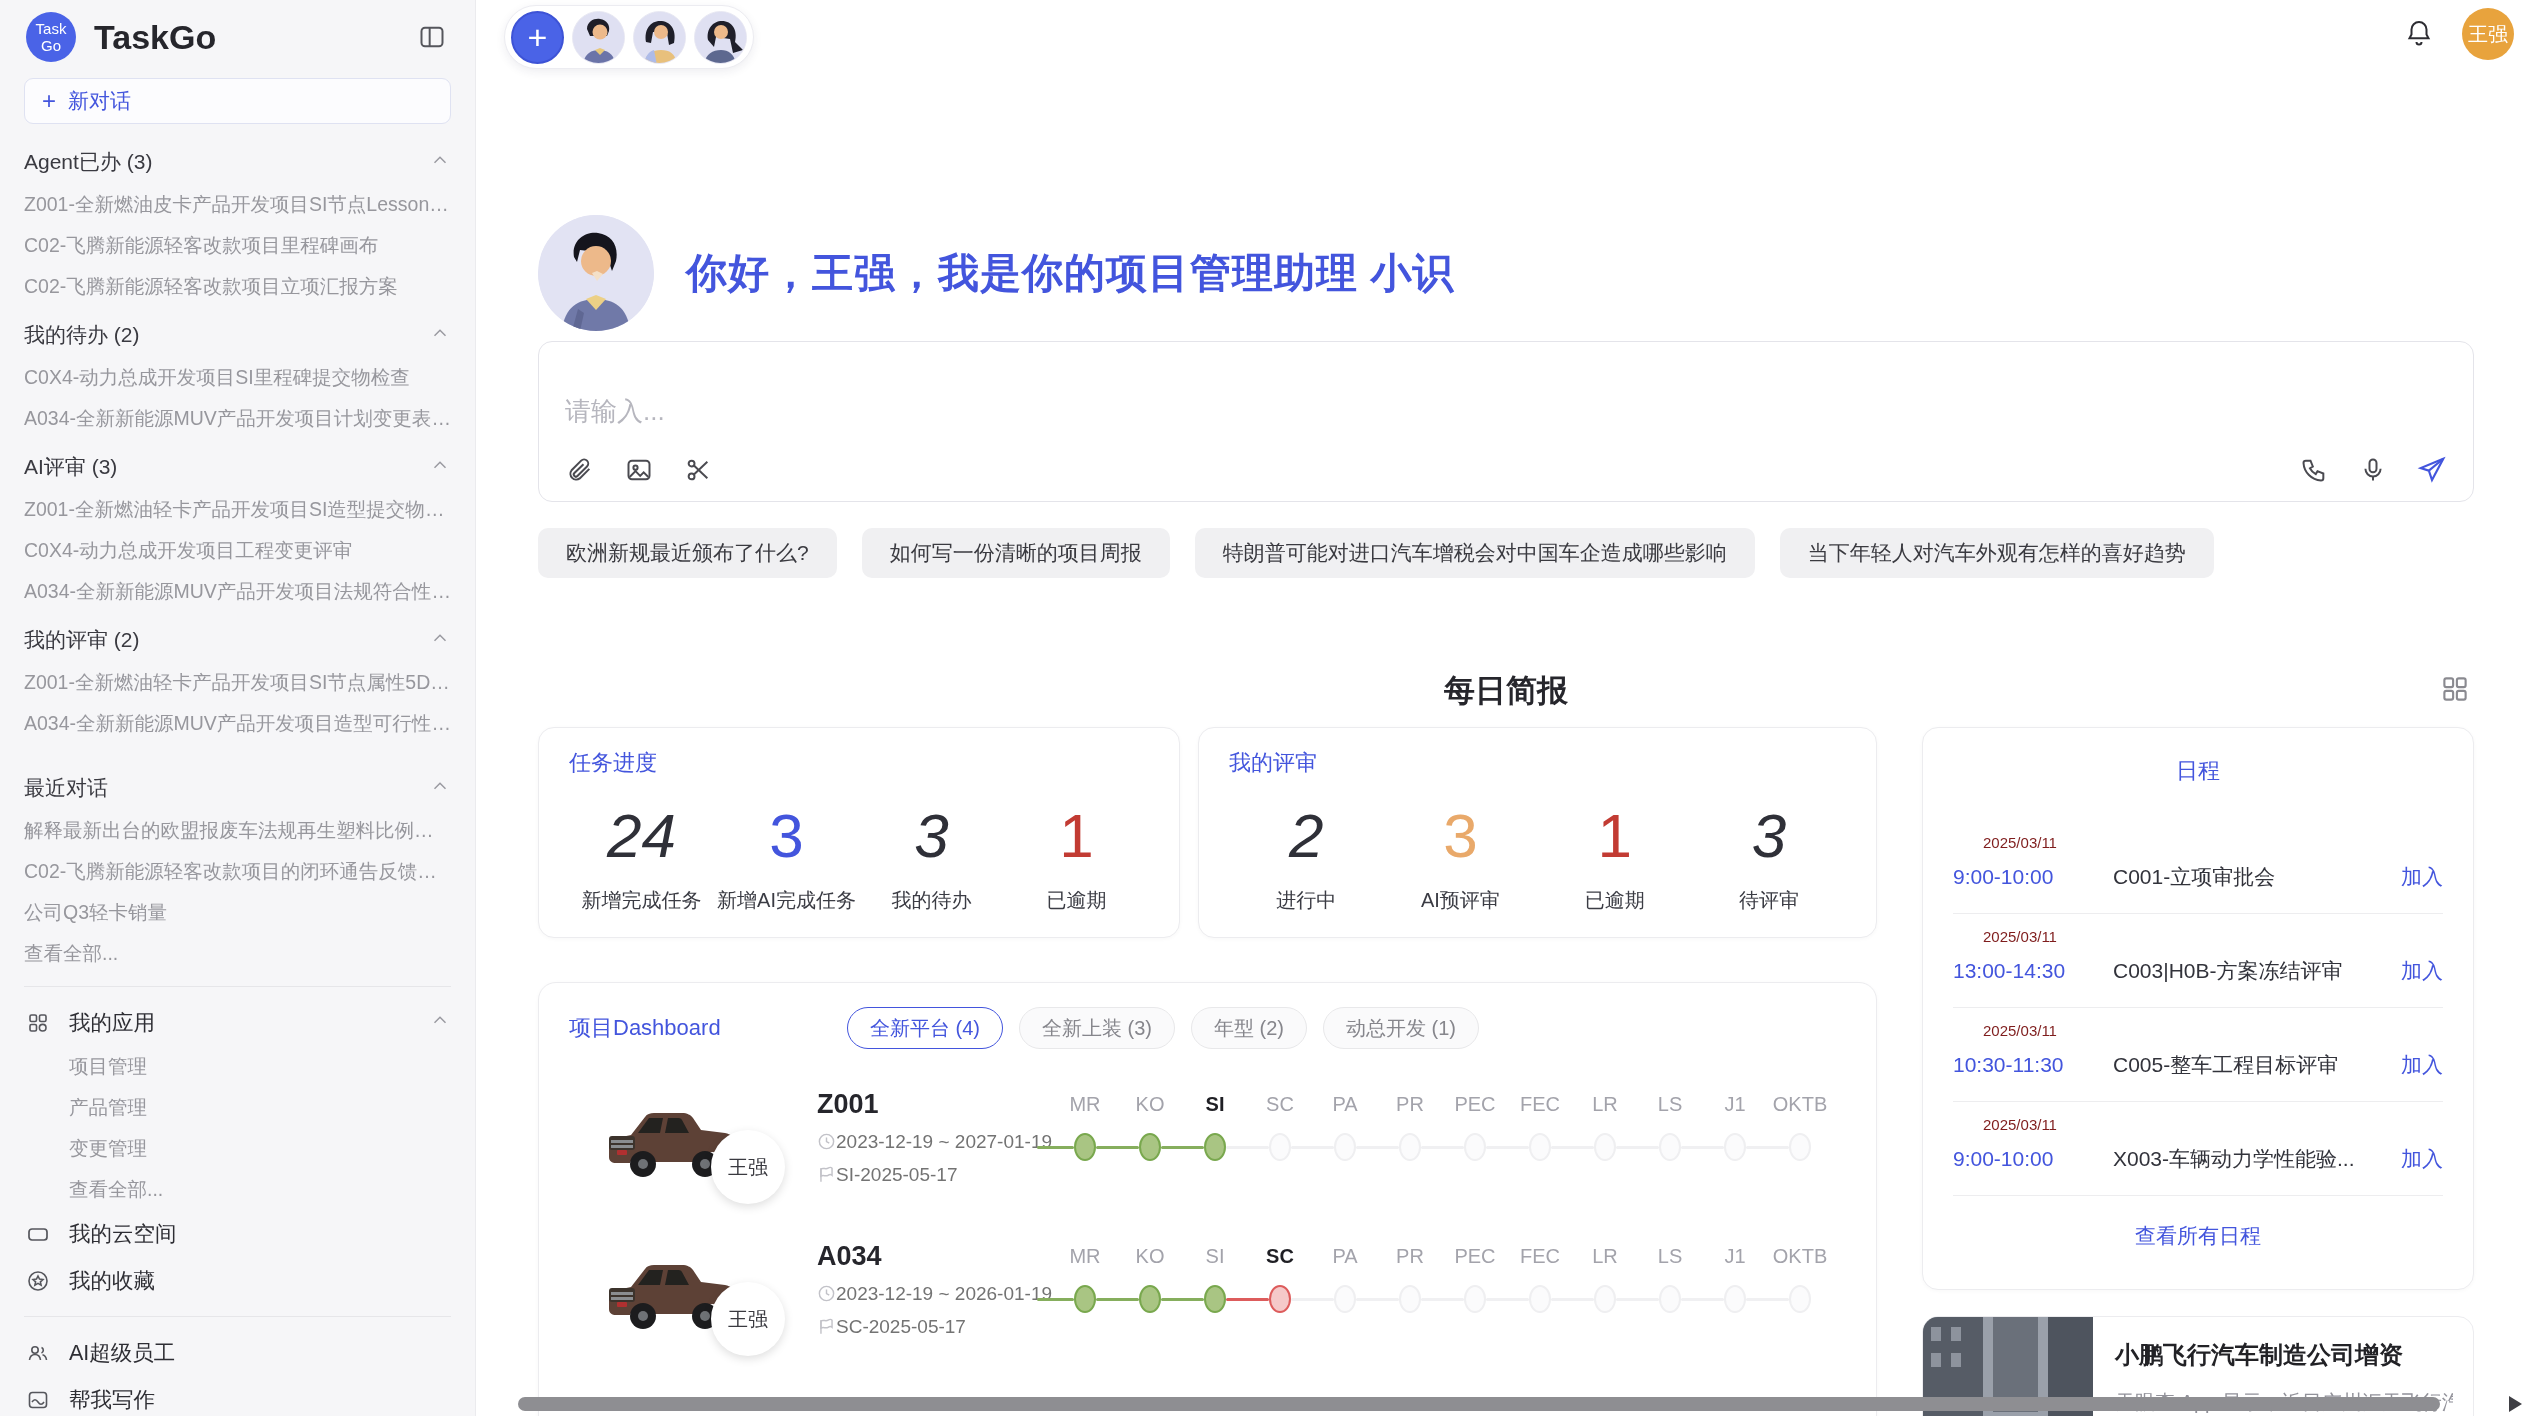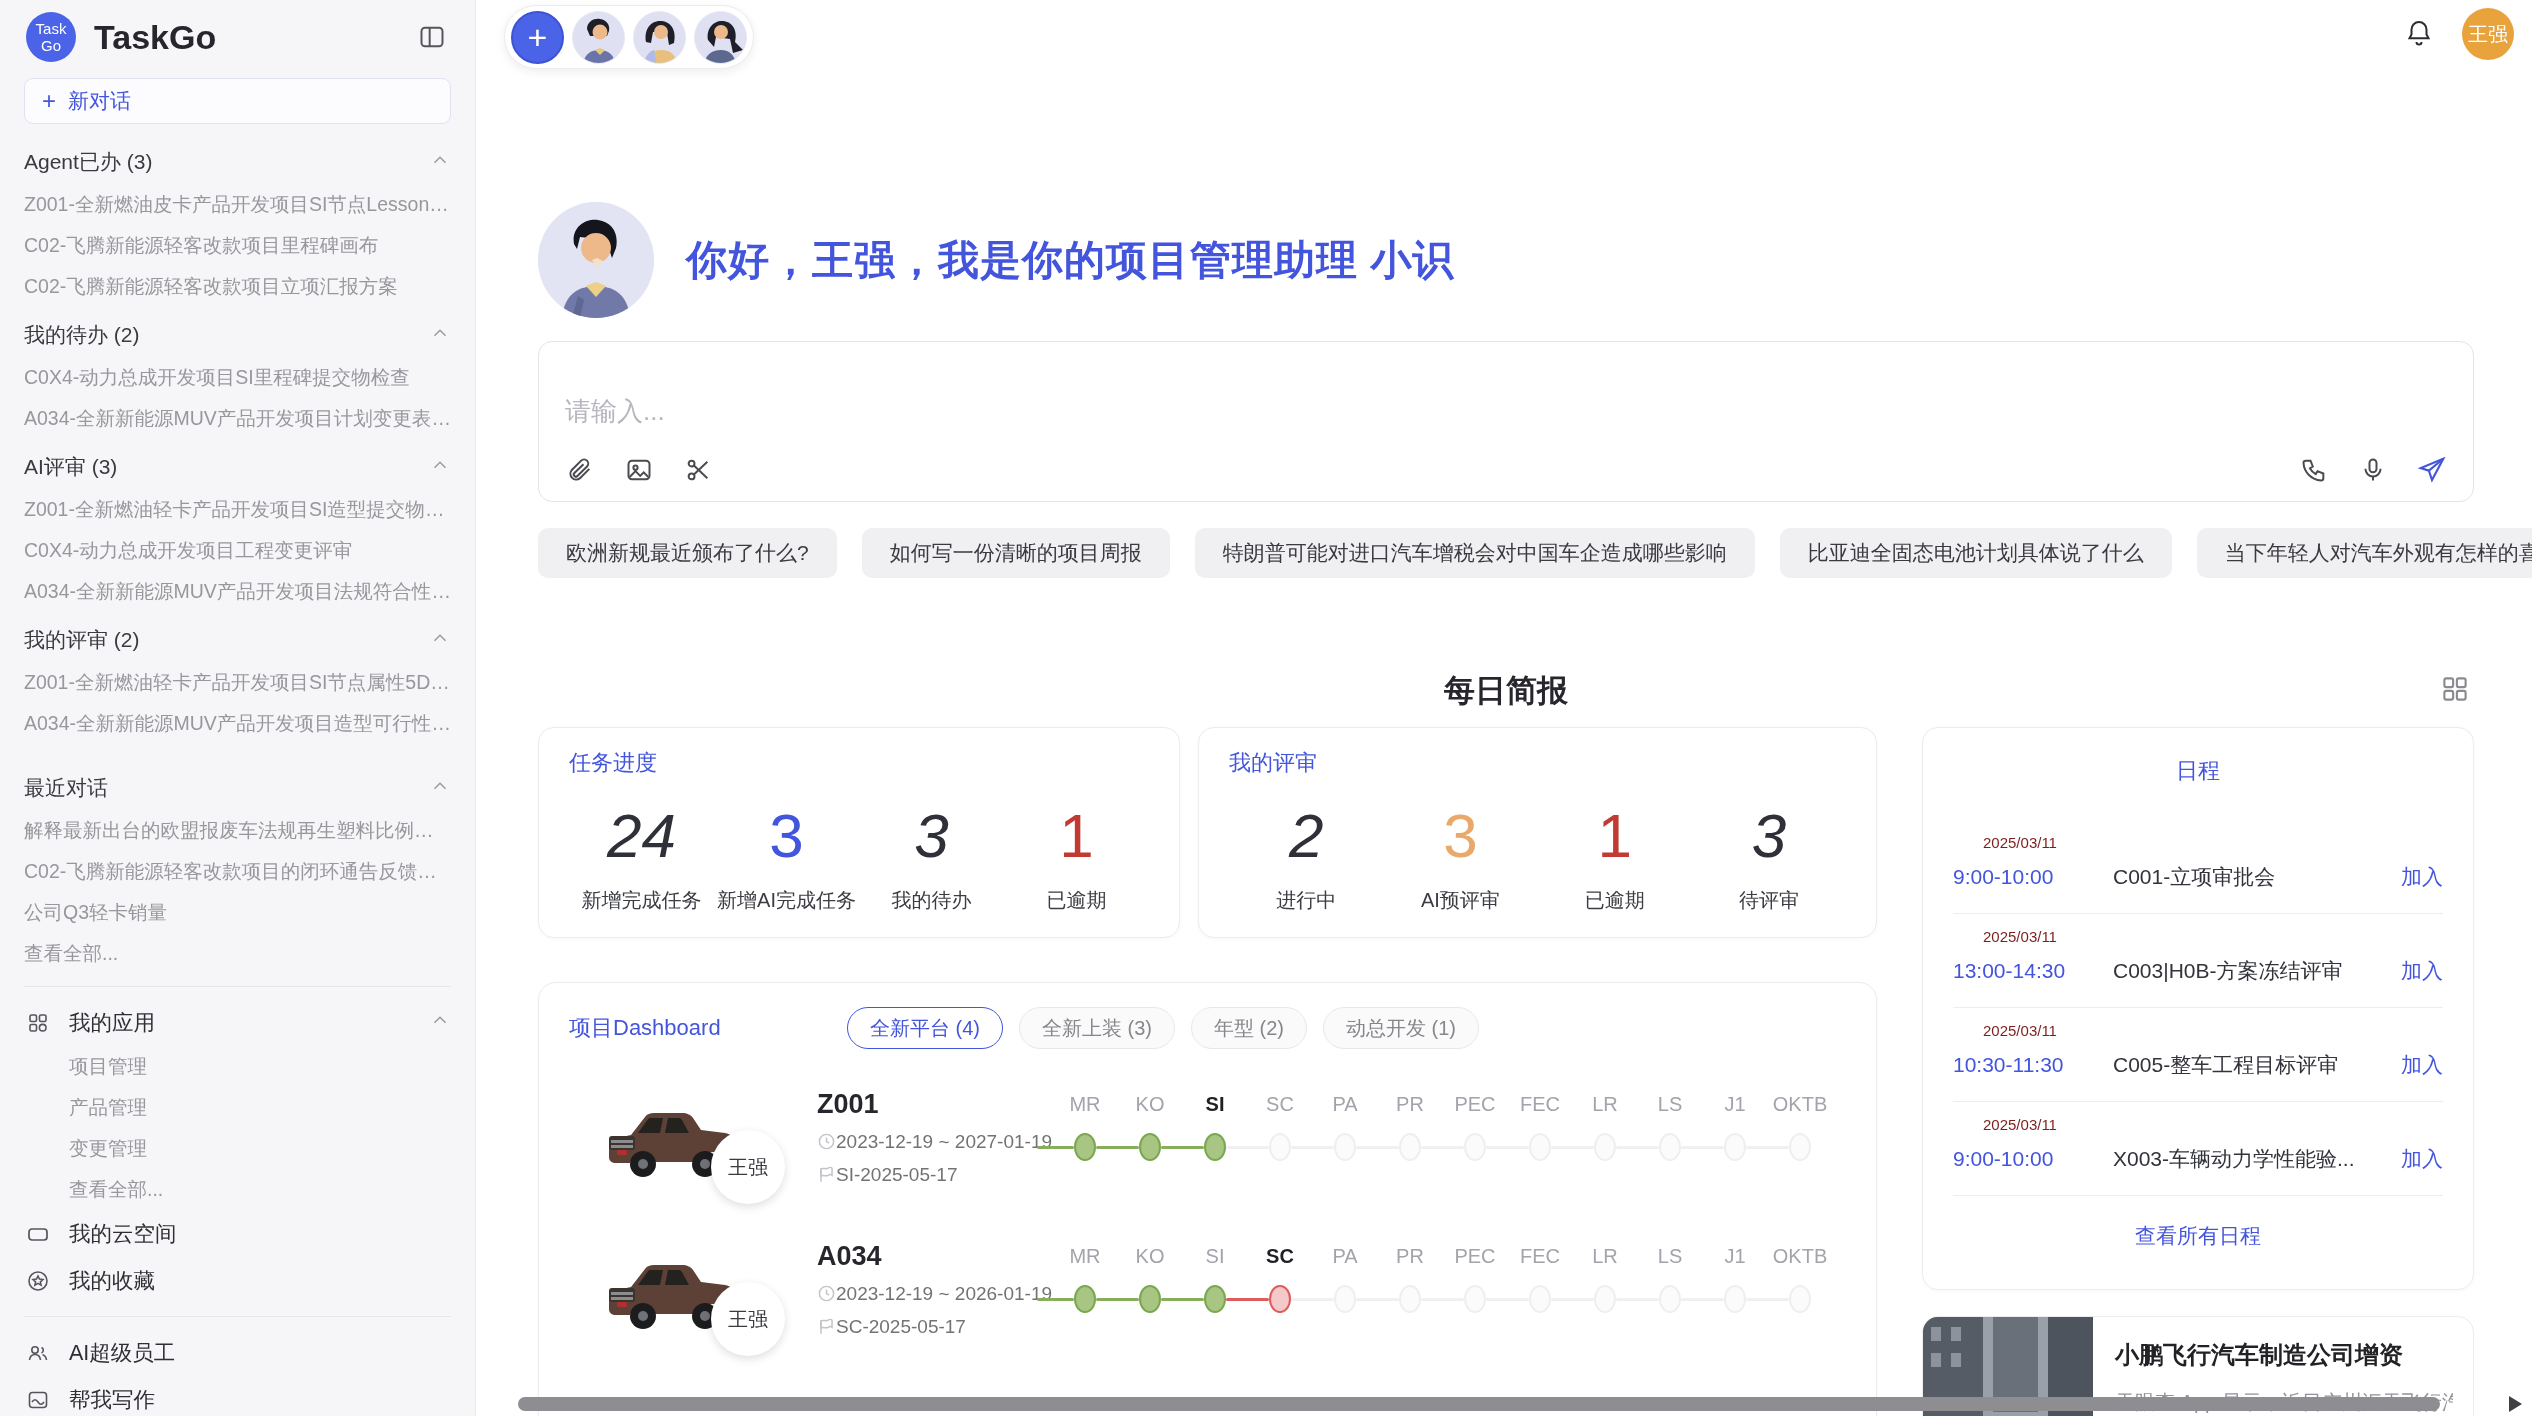--- a/index.html
+++ b/index.html
@@ -28,21 +28,21 @@
   
   .main { position:relative; flex:1; background:#fff; height:1416px; overflow:hidden; }
 
   .topbar-pill { position:absolute; left:28px; top:5px; height:64px; border-radius:34px; background:#fff; border:1px solid #ececf1; box-shadow:0 3px 10px rgba(40,40,80,.08); display:flex; align-items:center; gap:8px; padding:0 6px; }
   .plus-circle { width:53px; height:53px; border-radius:50%; background:#4a63e7; border:2px solid #3d53d6; color:#fff; display:flex; align-items:center; justify-content:center; font-size:34px; font-weight:300; cursor:pointer; }
   .tb-avatar { width:53px; height:53px; border-radius:50%; background:#dfe0f2; border:1px solid #e9e9f3; overflow:hidden; cursor:pointer; }
   .top-right { position:absolute; right:18px; top:8px; display:flex; align-items:center; gap:28px; }
   .bell { color:#2c2c32; cursor:pointer; }
   .user-avatar { width:52px; height:52px; border-radius:50%; background:#e8a33d; color:#fff; font-size:20px; display:flex; align-items:center; justify-content:center; cursor:pointer; }
 
-  .hero { position:absolute; left:62px; top:202px; display:flex; align-items:center; }
+  .hero { position:absolute; left:62px; top:215px; display:flex; align-items:center; }
   .hero-avatar { width:116px; height:116px; border-radius:50%; background:#e2e3f3; overflow:hidden; flex-shrink:0; }
   .hero-text { margin-left:32px; font-size:41px; font-weight:bold; color:#4355dd; letter-spacing:1px; }
 
   .input-card { position:absolute; left:62px; top:341px; width:1936px; height:161px; border:1.5px solid #e4e4ea; border-radius:14px; background:#fff;padding-left:40px; }
   .input-card textarea { position:absolute; left:26px; top:52px; width:1600px; height:50px; border:none; outline:none; resize:none; font-family:inherit; font-size:26px; color:#3a3a40; background:transparent; }
   .input-card textarea::placeholder { color:#b6b6be; }
   .tools-left { position:absolute; left:24px; bottom:14px; display:flex; gap:25px; color:#4a4a50; }
   .tools-right { position:absolute; right:24px; bottom:14px; display:flex; gap:25px; align-items:center; color:#4a4a50; }
   .tool-ic { width:34px; height:34px; display:flex; align-items:center; justify-content:center; cursor:pointer; }
 
@@ -340,21 +340,20 @@
               <path d="M21 3L9.5 12.5"></path>
             </svg>
           </span>
       </div>
     </div>
 
     <div class="chips" id="chips">
         <div class="chip">欧洲新规最近颁布了什么?</div>
         <div class="chip">如何写一份清晰的项目周报</div>
         <div class="chip">特朗普可能对进口汽车增税会对中国车企造成哪些影响</div>
-        <div class="chip">比亚迪全固态电池计划具体说了什么</div>
         <div class="chip">当下年轻人对汽车外观有怎样的喜好趋势</div>
       </div>
 
     <div class="brief-head">
       <div class="brief-title">每日简报</div>
       <span class="brief-grid-ic"><svg width="30" height="30" viewBox="0 0 24 24" fill="none" stroke="currentColor" stroke-width="1.7">
             <rect x="3.5" y="3.5" width="7" height="7" rx="1.5"></rect>
             <rect x="13.5" y="3.5" width="7" height="7" rx="1.5"></rect>
             <rect x="3.5" y="13.5" width="7" height="7" rx="1.5"></rect>
             <rect x="13.5" y="13.5" width="7" height="7" rx="1.5"></rect>

